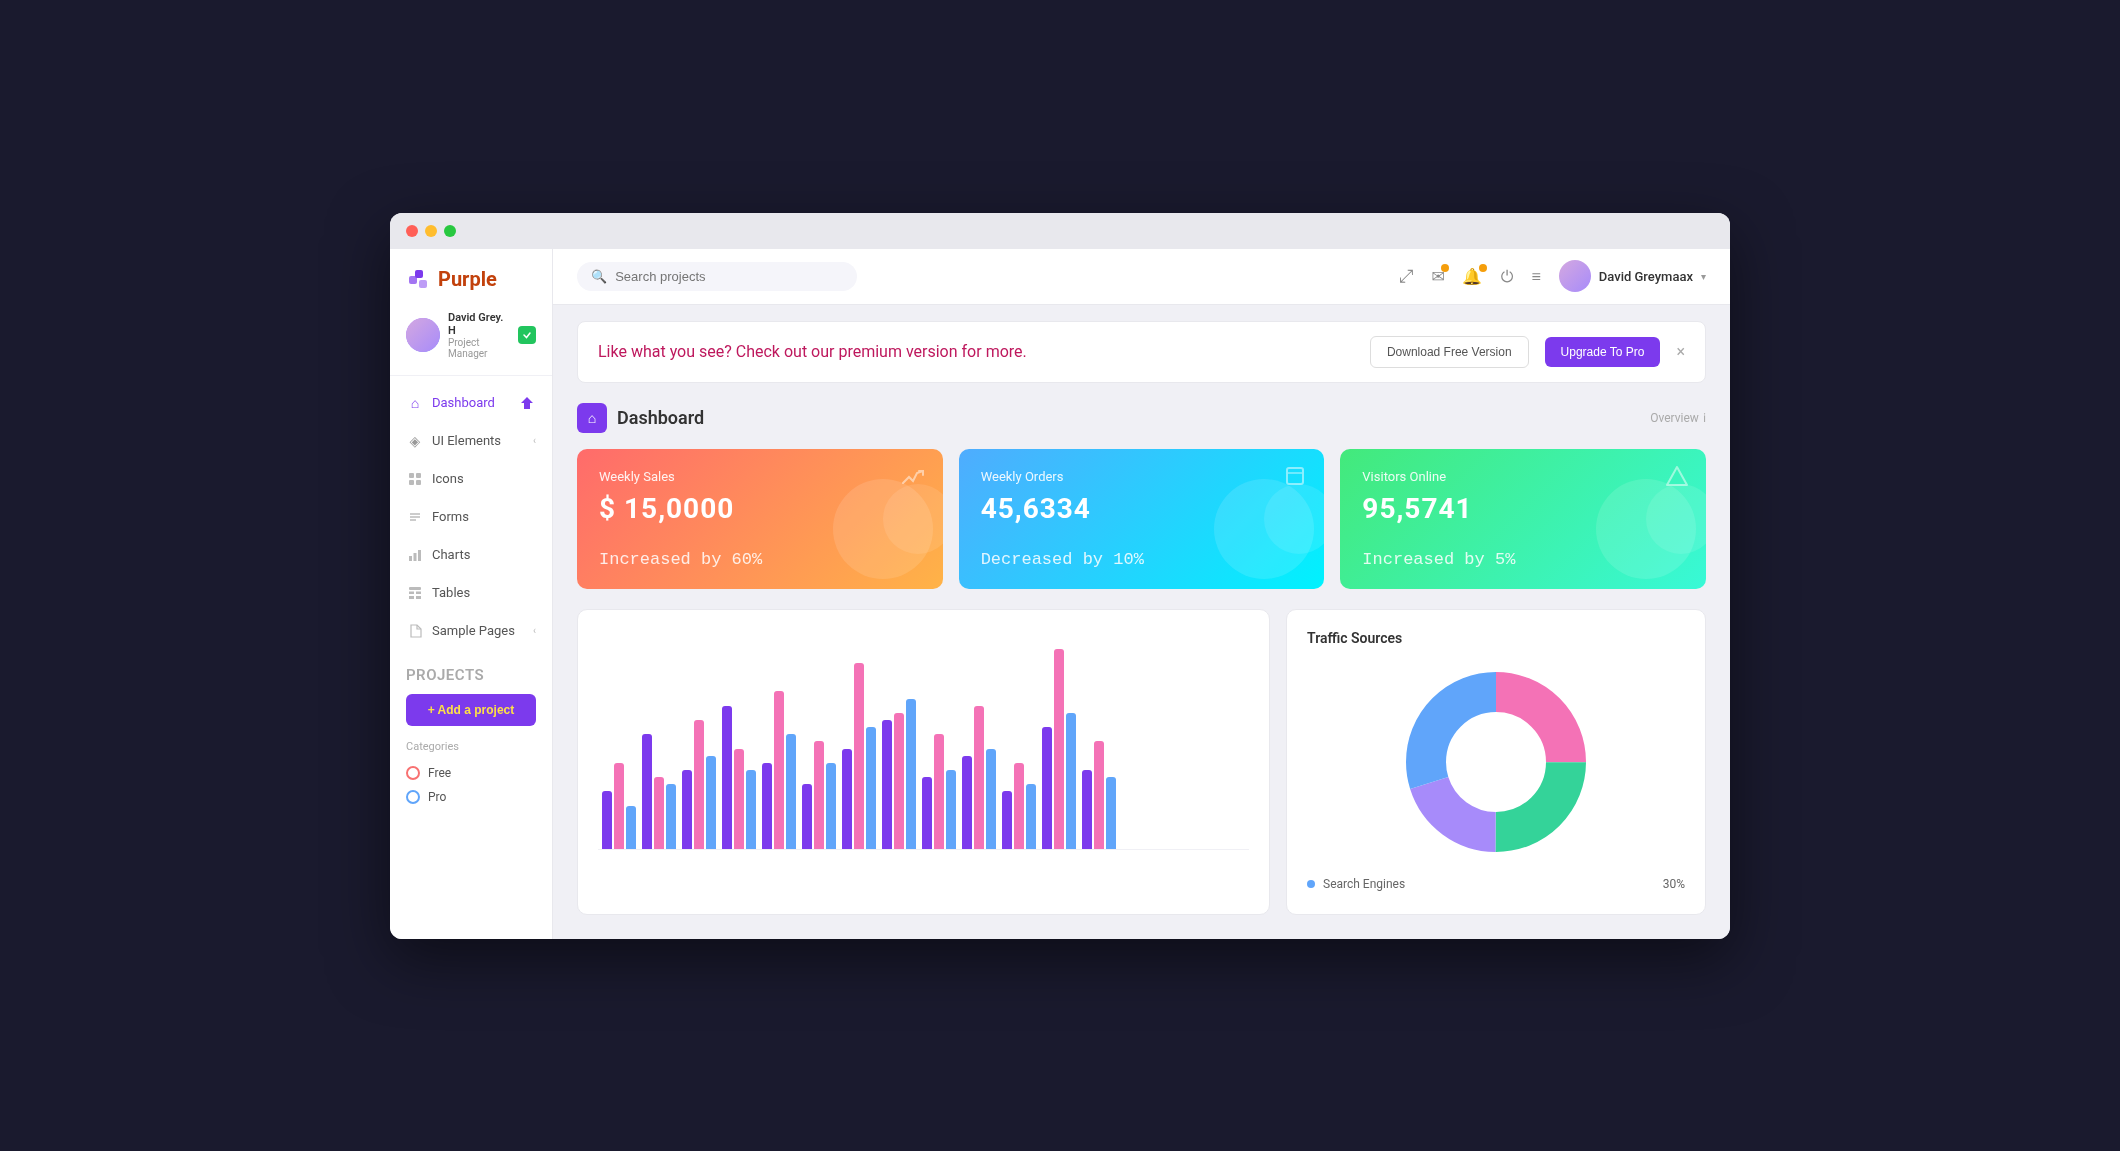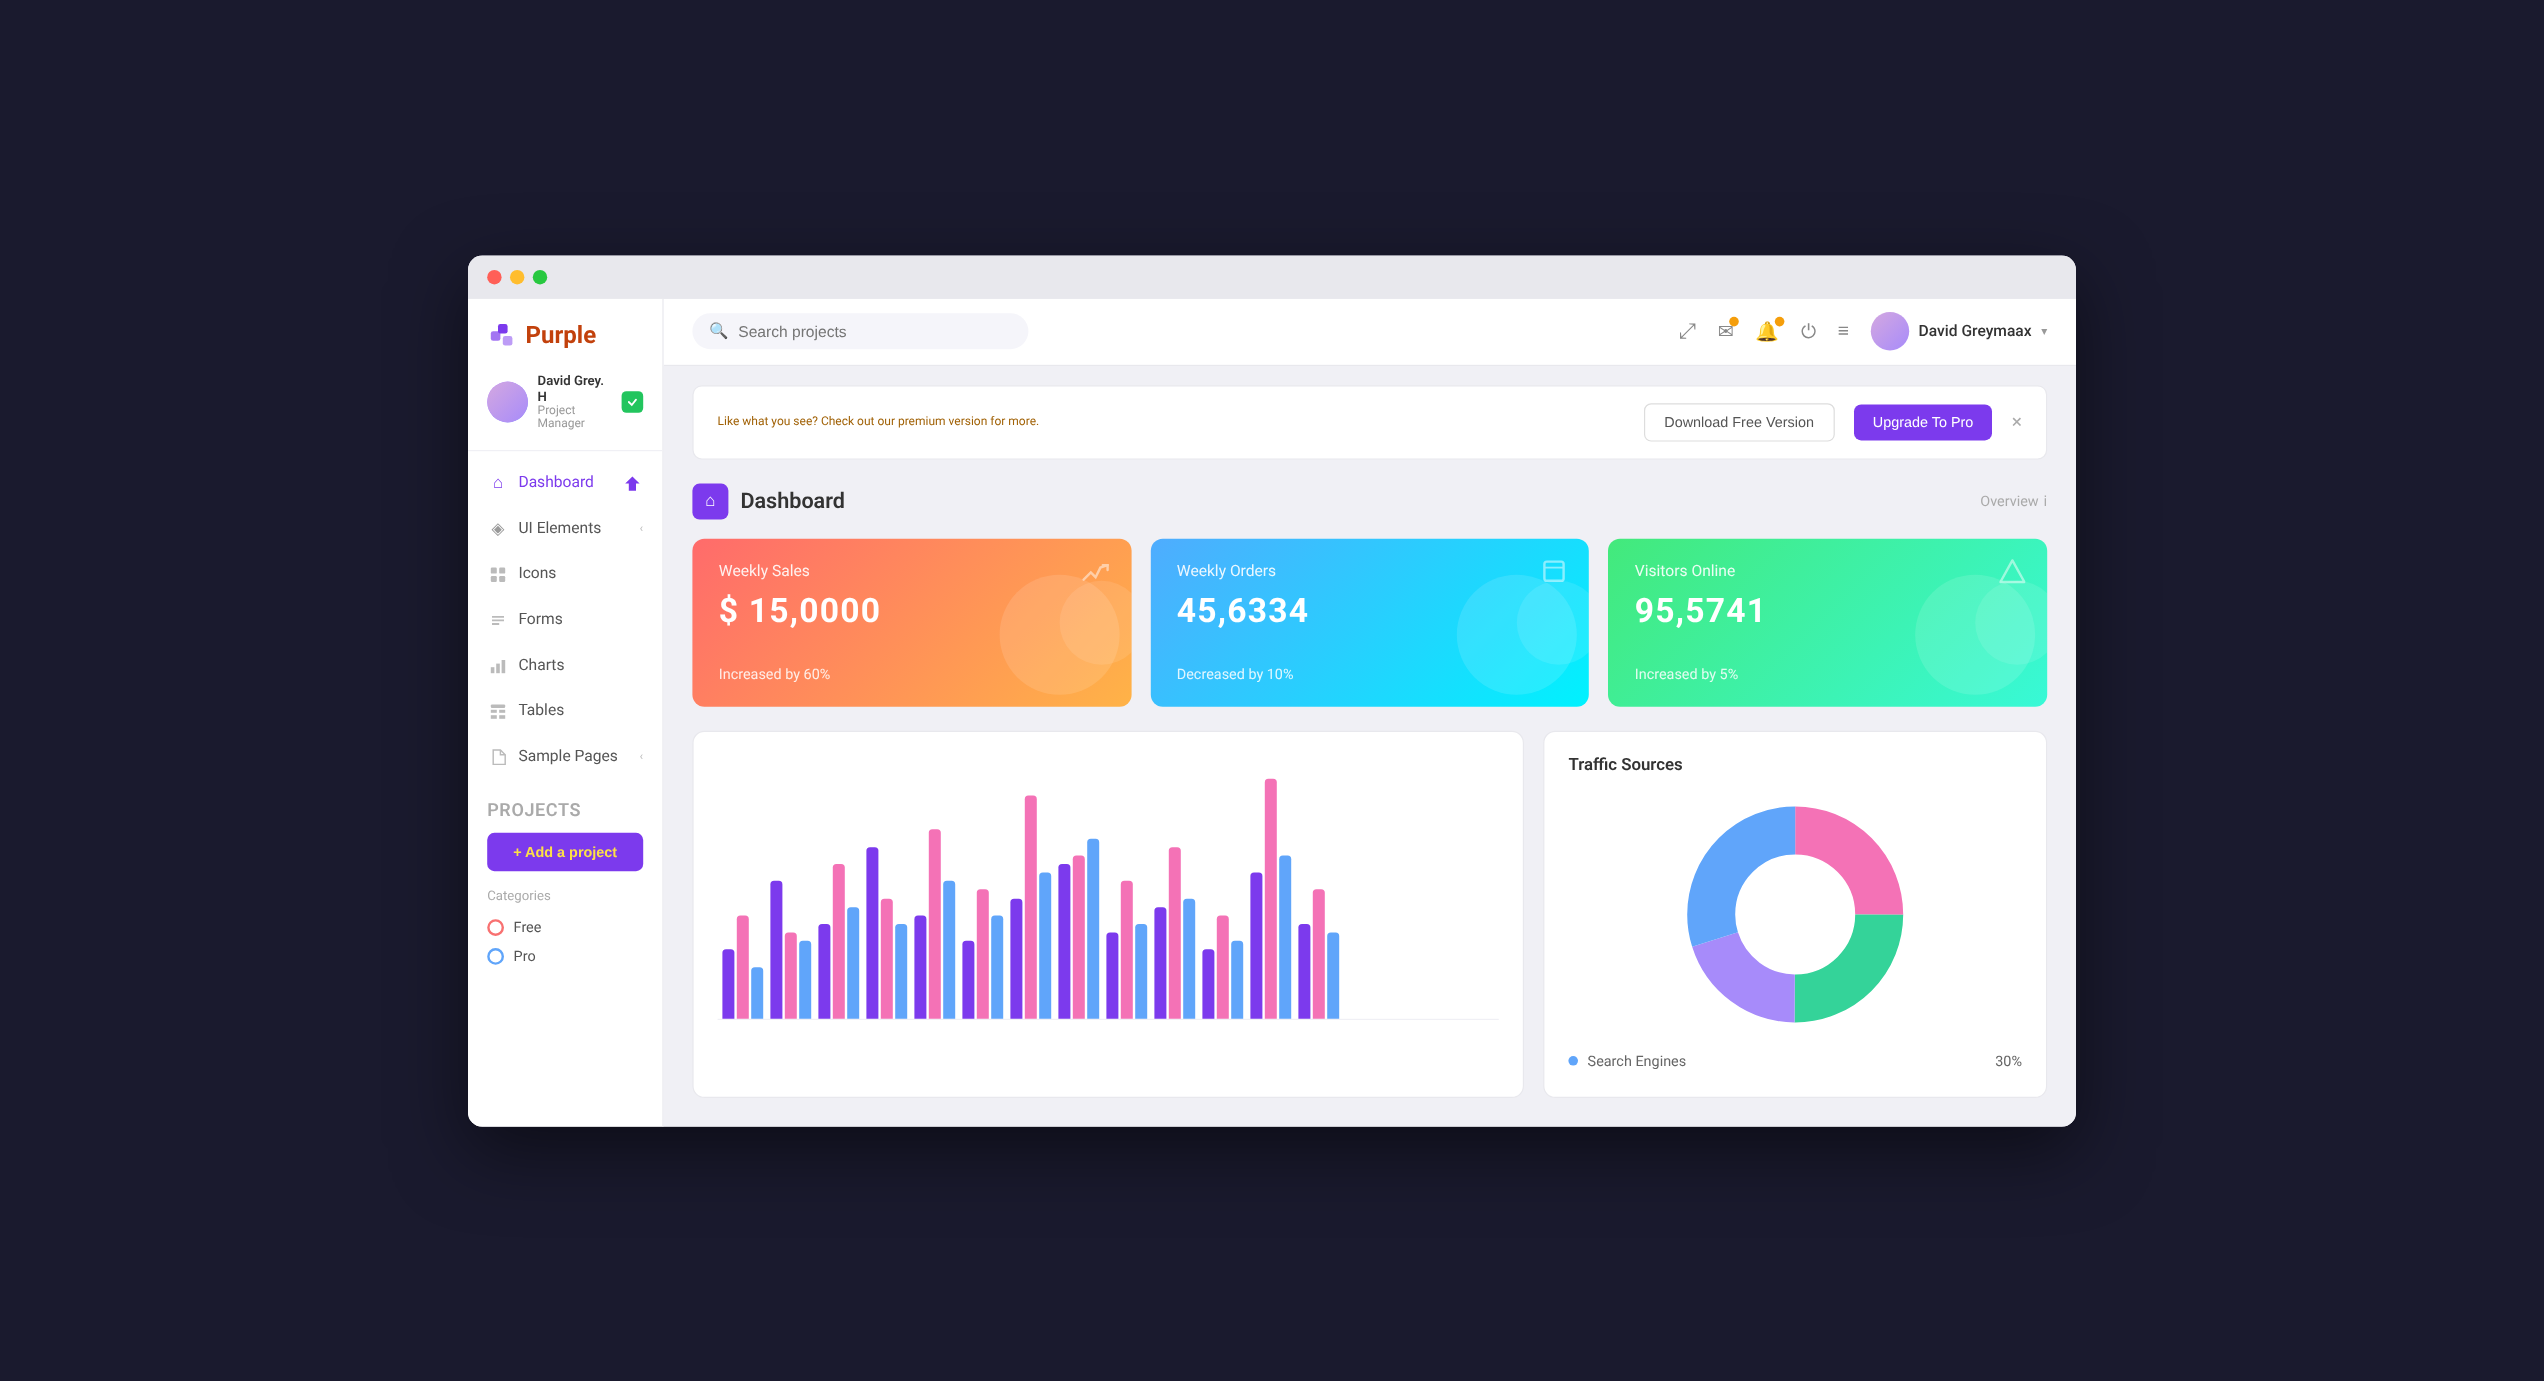--- a/index.html
+++ b/index.html
@@ -200,21 +200,21 @@
     .banner {
       background: #fff;
       border-radius: 8px;
       padding: 14px 20px;
       display: flex;
       align-items: center;
       gap: 16px;
       margin-bottom: 20px;
       border: 1px solid #e8e8ed;
     }
-    .banner-text { flex: 1; font-size: 10px; color: #a16207; }
+    .banner-text { flex: 1; font-size: 16px; color: #be185d; }
     .banner-btn-outline {
       background: #fff;
       border: 1px solid #ddd;
       border-radius: 6px;
       padding: 8px 16px;
       font-size: 12px;
       color: #555;
       cursor: pointer;
       white-space: nowrap;
     }
@@ -268,21 +268,21 @@
       min-height: 140px;
       display: flex;
       flex-direction: column;
       justify-content: space-between;
     }
     .stat-card-orange { background: linear-gradient(135deg, #ff6b6b 0%, #ffb347 100%); }
     .stat-card-blue { background: linear-gradient(135deg, #4facfe 0%, #00f2fe 100%); }
     .stat-card-teal { background: linear-gradient(135deg, #43e97b 0%, #38f9d7 100%); }
     .stat-label { font-size: 13px; opacity: 0.9; margin-bottom: 8px; }
     .stat-value { font-size: 28px; font-weight: 700; letter-spacing: 1px; }
-    .stat-change { font-size: 12px; opacity: 0.85; }
+    .stat-change { font-size: 17px; opacity: 0.85; font-family: Liberation Mono, monospace; }
     .stat-icon {
       position: absolute;
       top: 16px;
       right: 18px;
       opacity: 0.5;
       font-size: 20px;
     }
     .circle1 {
       position: absolute;
       width: 100px;

